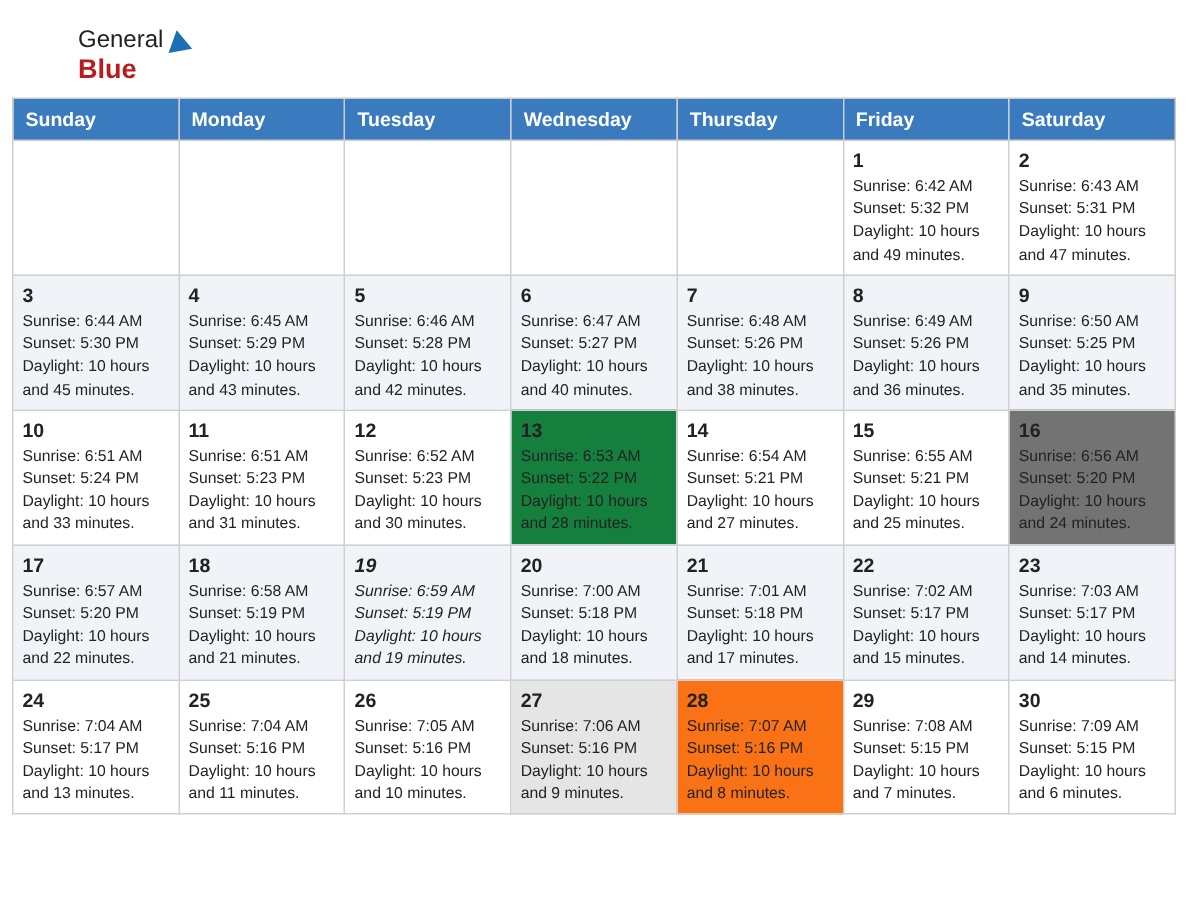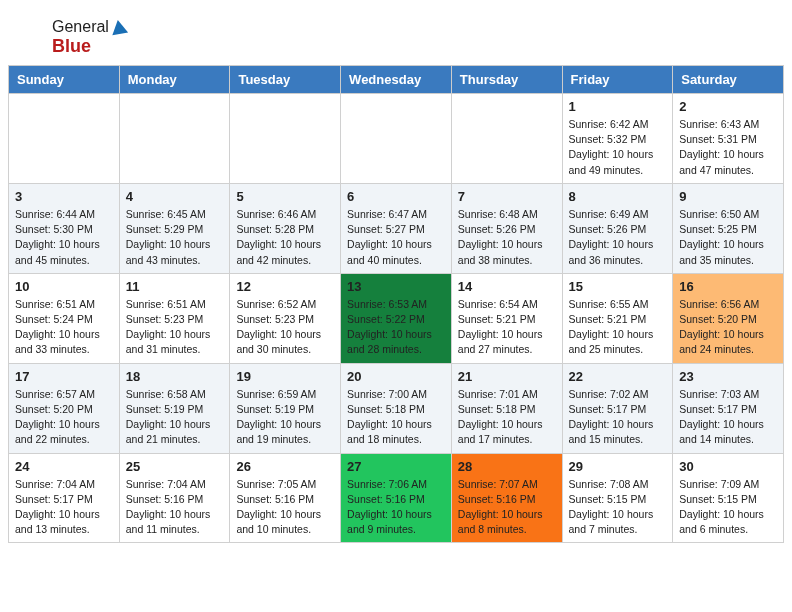--- a/index.html
+++ b/index.html
@@ -199,35 +199,35 @@
             <div class="day-info">Sunrise: 6:53 AM<br>Sunset: 5:22 PM<br>Daylight: 10 hours<br>and 28 minutes.</div>
           </td>
           <td style="background: rgb(255, 255, 255);">
             <div class="day-num">14</div>
             <div class="day-info">Sunrise: 6:54 AM<br>Sunset: 5:21 PM<br>Daylight: 10 hours<br>and 27 minutes.</div>
           </td>
           <td style="background: rgb(255, 255, 255);">
             <div class="day-num">15</div>
             <div class="day-info">Sunrise: 6:55 AM<br>Sunset: 5:21 PM<br>Daylight: 10 hours<br>and 25 minutes.</div>
           </td>
-          <td style="background: #fdba74;">
+          <td style="background: #737373;">
             <div class="day-num">16</div>
             <div class="day-info">Sunrise: 6:56 AM<br>Sunset: 5:20 PM<br>Daylight: 10 hours<br>and 24 minutes.</div>
           </td>
         </tr>
         <tr>
           <td style="background: rgb(240, 244, 248);">
             <div class="day-num">17</div>
             <div class="day-info">Sunrise: 6:57 AM<br>Sunset: 5:20 PM<br>Daylight: 10 hours<br>and 22 minutes.</div>
           </td>
           <td style="background: rgb(240, 244, 248);">
             <div class="day-num">18</div>
             <div class="day-info">Sunrise: 6:58 AM<br>Sunset: 5:19 PM<br>Daylight: 10 hours<br>and 21 minutes.</div>
           </td>
-          <td style="background: rgb(240, 244, 248);">
+          <td style="background: rgb(240, 244, 248); font-style: italic;">
             <div class="day-num">19</div>
             <div class="day-info">Sunrise: 6:59 AM<br>Sunset: 5:19 PM<br>Daylight: 10 hours<br>and 19 minutes.</div>
           </td>
           <td style="background: rgb(240, 244, 248);">
             <div class="day-num">20</div>
             <div class="day-info">Sunrise: 7:00 AM<br>Sunset: 5:18 PM<br>Daylight: 10 hours<br>and 18 minutes.</div>
           </td>
           <td style="background: rgb(240, 244, 248);">
             <div class="day-num">21</div>
             <div class="day-info">Sunrise: 7:01 AM<br>Sunset: 5:18 PM<br>Daylight: 10 hours<br>and 17 minutes.</div>
@@ -247,21 +247,21 @@
             <div class="day-info">Sunrise: 7:04 AM<br>Sunset: 5:17 PM<br>Daylight: 10 hours<br>and 13 minutes.</div>
           </td>
           <td style="background: rgb(255, 255, 255);">
             <div class="day-num">25</div>
             <div class="day-info">Sunrise: 7:04 AM<br>Sunset: 5:16 PM<br>Daylight: 10 hours<br>and 11 minutes.</div>
           </td>
           <td style="background: rgb(255, 255, 255);">
             <div class="day-num">26</div>
             <div class="day-info">Sunrise: 7:05 AM<br>Sunset: 5:16 PM<br>Daylight: 10 hours<br>and 10 minutes.</div>
           </td>
-          <td style="background: #22c55e;">
+          <td style="background: #e5e5e5;">
             <div class="day-num">27</div>
             <div class="day-info">Sunrise: 7:06 AM<br>Sunset: 5:16 PM<br>Daylight: 10 hours<br>and 9 minutes.</div>
           </td>
           <td style="background: #f97316;">
             <div class="day-num">28</div>
             <div class="day-info">Sunrise: 7:07 AM<br>Sunset: 5:16 PM<br>Daylight: 10 hours<br>and 8 minutes.</div>
           </td>
           <td style="background: rgb(255, 255, 255);">
             <div class="day-num">29</div>
             <div class="day-info">Sunrise: 7:08 AM<br>Sunset: 5:15 PM<br>Daylight: 10 hours<br>and 7 minutes.</div>

